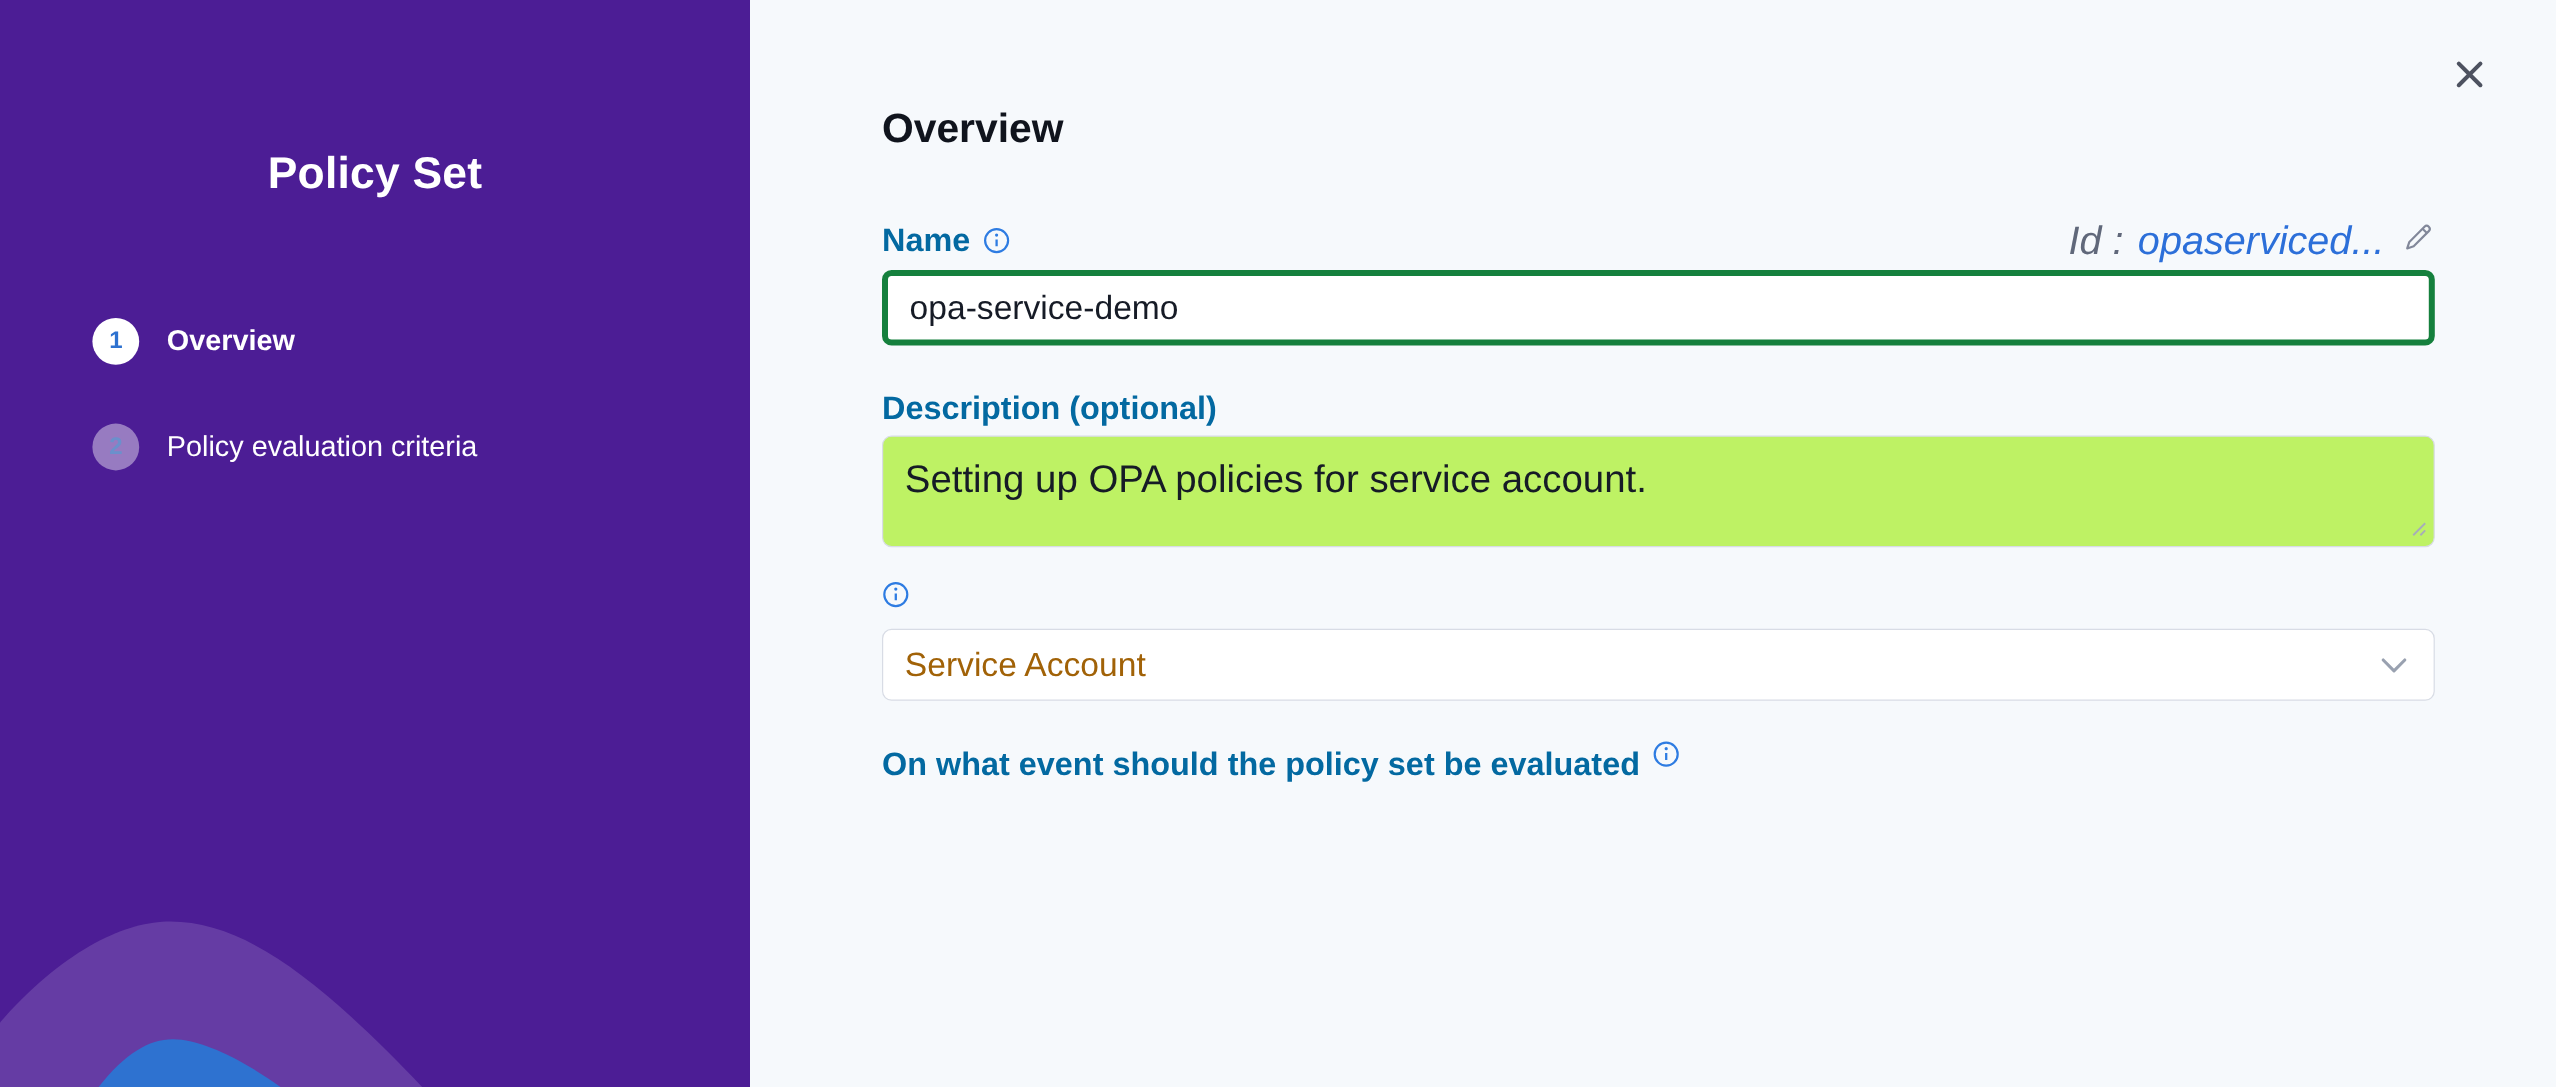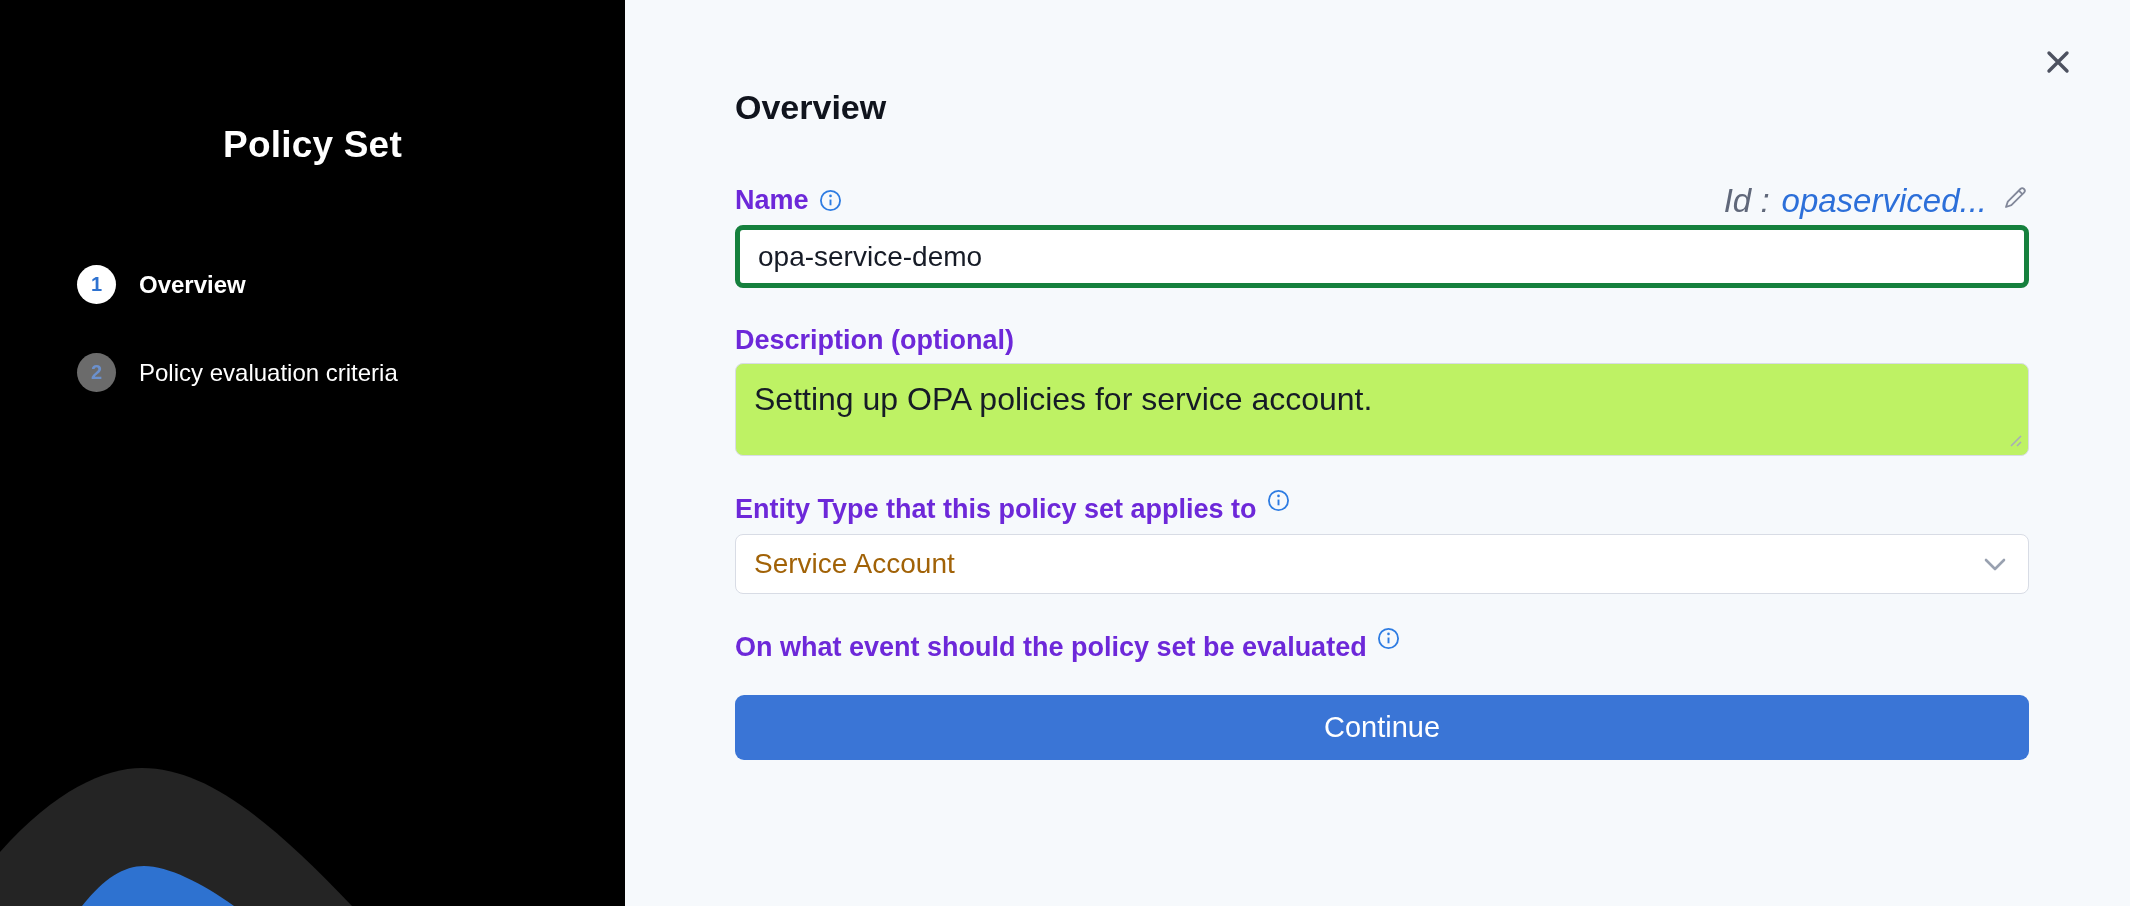--- a/index.html
+++ b/index.html
@@ -9,21 +9,21 @@
     background: #f6f9fc;
     position: relative;
     overflow: hidden;
     color: #161b26;
   }
 
   
   .sidebar {
     position: absolute; left: 0; top: 0;
     width: 625px; height: 906px;
-    background: #000000;
+    background: #4c1d95;
     overflow: hidden;
   }
   .sidebar-wave { position: absolute; left: 0; top: 0; width: 100%; height: 100%; display: block; }
   .sidebar-title {
     position: absolute; top: 124px; left: 0; width: 100%;
     text-align: center;
     color: #ffffff; font-size: 37px; font-weight: 700; letter-spacing: 0.2px;
   }
   .steps {
     position: absolute; top: 265px; left: 77px;
@@ -48,21 +48,21 @@
     width: 30px; height: 30px; cursor: pointer;
     background: none; border: none; padding: 0;
   }
   .form { position: absolute; left: 110px; top: 0; width: 1294px; }
 
   .panel-title { padding-top: 87px; font-size: 34px; font-weight: 600; color: #10141d; line-height: 41px; }
 
   .label-row { display: flex; align-items: center; justify-content: space-between; margin-top: 56px; height: 33px; }
   .field-label {
     display: flex; align-items: center; gap: 10px;
-    font-size: 27px; font-weight: 600; color: #6d28d9; line-height: 33px; white-space: nowrap;
+    font-size: 27px; font-weight: 600; color: #0369a1; line-height: 33px; white-space: nowrap;
   }
   .field-label.section { margin-top: 36px; }
   .field-label.section-lg { margin-top: 37px; }
   .info-icon { flex: none; display: inline-block; }
   .info-icon.raised { transform: translateY(-9px); }
 
   .id-row { display: flex; gap: 12px; font-size: 33px; line-height: 33px; font-style: italic; }
   .id-prefix { color: #60687a; font-weight: 400; }
   .id-value { color: #2c6fd9; cursor: pointer; }
   .edit-icon { flex: none; display: inline-block; cursor: pointer; margin-left: 2px; }
@@ -160,21 +160,20 @@
       <span>Description (optional)</span>
     </div>
     <div class="textarea-wrap">
       <textarea class="description-area" style="">Setting up OPA policies for service account.</textarea>
       <svg class="resize-handle" width="17" height="17" viewBox="0 0 17 17">
         <path d="M15 5 L5 15 M15 11 L11 15" stroke="#a7adb8" stroke-width="1.6" fill="none"></path>
       </svg>
     </div>
 
     <div class="field-label section-lg">
-      <span>Entity Type that this policy set applies to</span>
       <svg class="info-icon raised" width="23" height="23" viewBox="0 0 24 24">
         <circle cx="12" cy="12" r="10" fill="none" stroke="#2e7ce2" stroke-width="1.9"></circle>
         <line x1="12" y1="11" x2="12" y2="17" stroke="#2e7ce2" stroke-width="2"></line>
         <circle cx="12" cy="7.2" r="1.4" fill="#2e7ce2"></circle>
       </svg>
     </div>
     <div class="select-box">
       <span>Service Account</span>
       <svg class="chevron-down" width="22" height="13" viewBox="0 0 22 13">
         <polyline points="2,2 11,11 20,2" fill="none" stroke="#99a1b0" stroke-width="2.6" stroke-linecap="round" stroke-linejoin="round"></polyline>
@@ -183,16 +182,15 @@
 
     <div class="field-label section-lg">
       <span>On what event should the policy set be evaluated</span>
       <svg class="info-icon raised" width="23" height="23" viewBox="0 0 24 24">
         <circle cx="12" cy="12" r="10" fill="none" stroke="#2e7ce2" stroke-width="1.9"></circle>
         <line x1="12" y1="11" x2="12" y2="17" stroke="#2e7ce2" stroke-width="2"></line>
         <circle cx="12" cy="7.2" r="1.4" fill="#2e7ce2"></circle>
       </svg>
     </div>
 
-    <button class="continue-btn">Continue</button>
 
   </div>
 </main>
 
 </body></html>

